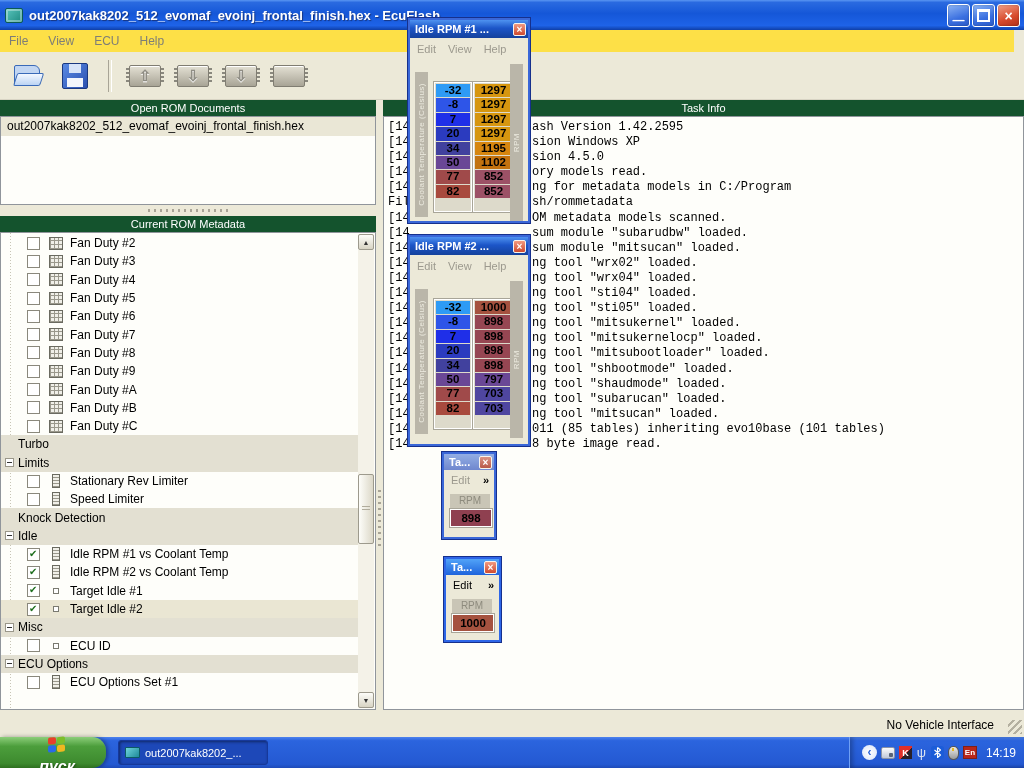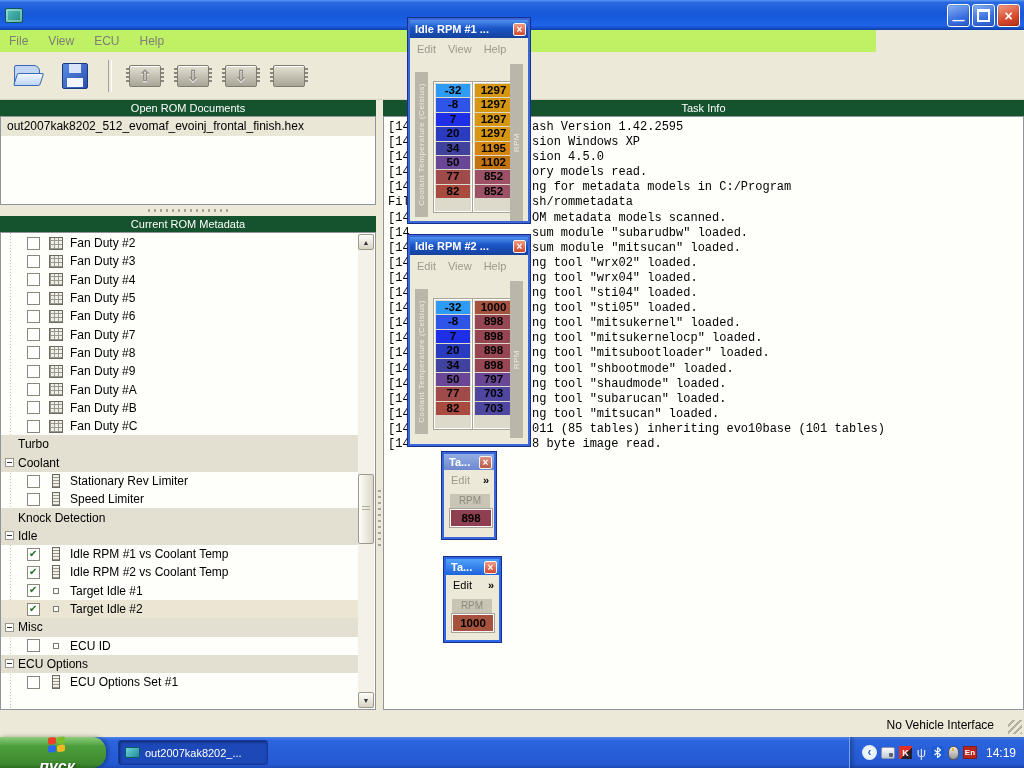--- a/index.html
+++ b/index.html
@@ -15,21 +15,21 @@
     text-shadow:1px 1px 1px #16347E;white-space:nowrap;}
   .wbtns{position:absolute;right:4px;top:4px;display:flex;}
   .wbtn{width:21px;height:21px;border:1px solid #fff;border-radius:3px;margin-left:2px;
     background:linear-gradient(160deg,#8CB4F4,#3A6FE0 60%,#2A5AC8);color:#fff;display:flex;
     align-items:center;justify-content:center;font-size:12px;font-weight:bold;
     box-shadow:inset 0 0 2px rgba(0,0,0,.35);}
   .wbtn .mini-g{transform:translateY(4px);font-weight:bold;}
   .wbtn .max-g{width:9px;height:8px;border:2px solid #fff;border-top-width:3px;display:block;}
   .wbtn.close{background:linear-gradient(160deg,#F0A088,#D84A2C 60%,#B03018);font-size:14px;}
   
-  .menubar{position:absolute;left:0;top:30px;width:876px;height:22px;background:#bef264;
+  .menubar{position:absolute;left:0;top:30px;width:1014px;height:22px;background:#fde047;
     display:flex;align-items:center;gap:20px;padding-left:9px;box-sizing:border-box;
     font-size:12px;color:#7E7E76;}
   .toolbar{position:absolute;left:0;top:52px;width:1024px;height:48px;background:#ECE9D8;
     display:flex;align-items:center;gap:10px;padding-left:8px;box-sizing:border-box;
     border-bottom:1px solid #D8D4C4;}
   .tb-btn{width:38px;height:38px;display:flex;align-items:center;justify-content:center;}
   .tb-sep{width:2px;height:32px;border-left:1px solid #A8A496;border-right:1px solid #fff;margin:0 4px;}
   .open-folder-icon{width:28px;height:21px;position:relative;}
   .open-folder-icon::before{content:"";position:absolute;left:1px;top:0;width:24px;height:18px;
     background:#C2D6F2;border:1px solid #3A6AB8;border-radius:2px 6px 2px 2px;}
@@ -183,20 +183,21 @@
     color:#fff;font-size:8px;font-weight:bold;box-sizing:border-box;}
   .clock{color:#fff;font-size:12px;margin-left:5px;}
 </style>
 </head>
 <body>
 
 <div class="screen">
 
   <div class="titlebar">
     <span class="appicon"></span>
+    <span class="title-text">out2007kak8202_512_evomaf_evoinj_frontal_finish.hex - EcuFlash</span>
     <span class="wbtns">
       <span class="wbtn">
           <span class="mini-g">—</span>
         </span>
       <span class="wbtn">
           <span class="max-g"></span>
         </span>
       <span class="wbtn close">
           <span>×</span>
         </span>
@@ -323,21 +324,21 @@
           <span class="icon-slot">
             <span class="ic-2d"></span>
           </span>
           <span class="item-label">Fan Duty #C</span>
         </div>
         <div class="trow cat">
           <span class="cat-label">Turbo</span>
         </div>
         <div class="trow cat">
           <span class="exp"></span>
-          <span class="cat-label">Coolant</span>
+          <span class="cat-label">Limits</span>
         </div>
         <div class="trow item">
           <span class="cb"></span>
           <span class="icon-slot">
             <span class="ic-1d"></span>
           </span>
           <span class="item-label">Stationary Rev Limiter</span>
         </div>
         <div class="trow item">
           <span class="cb"></span>

